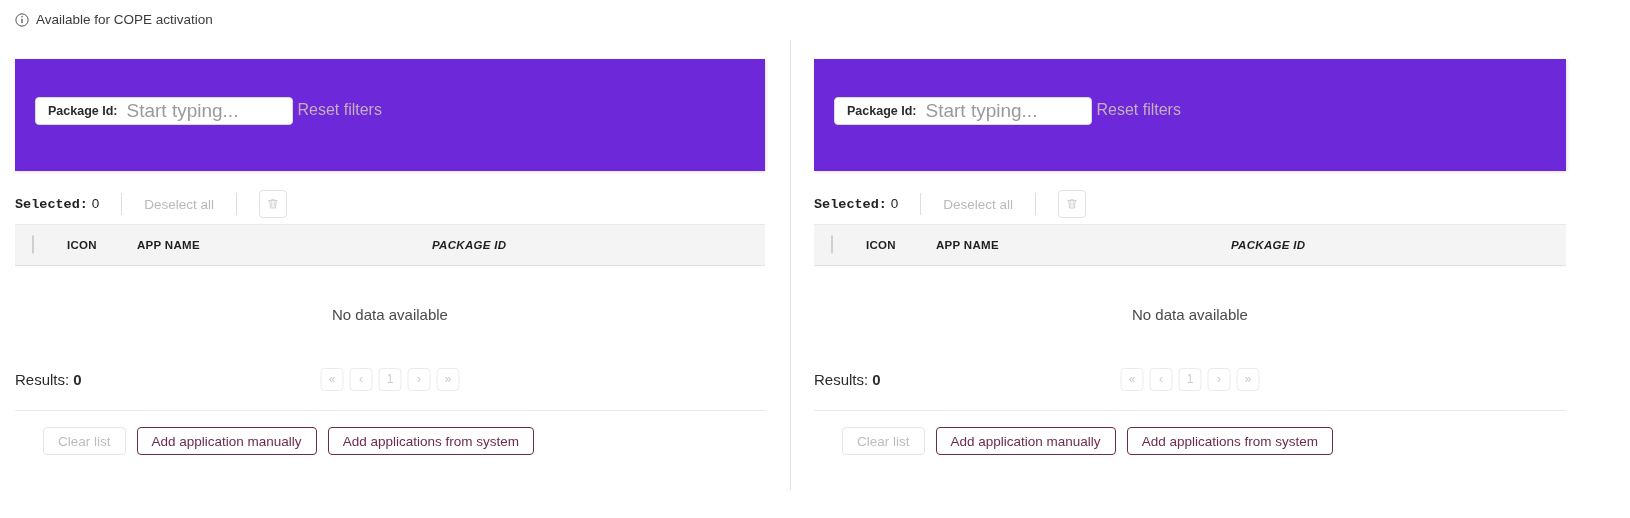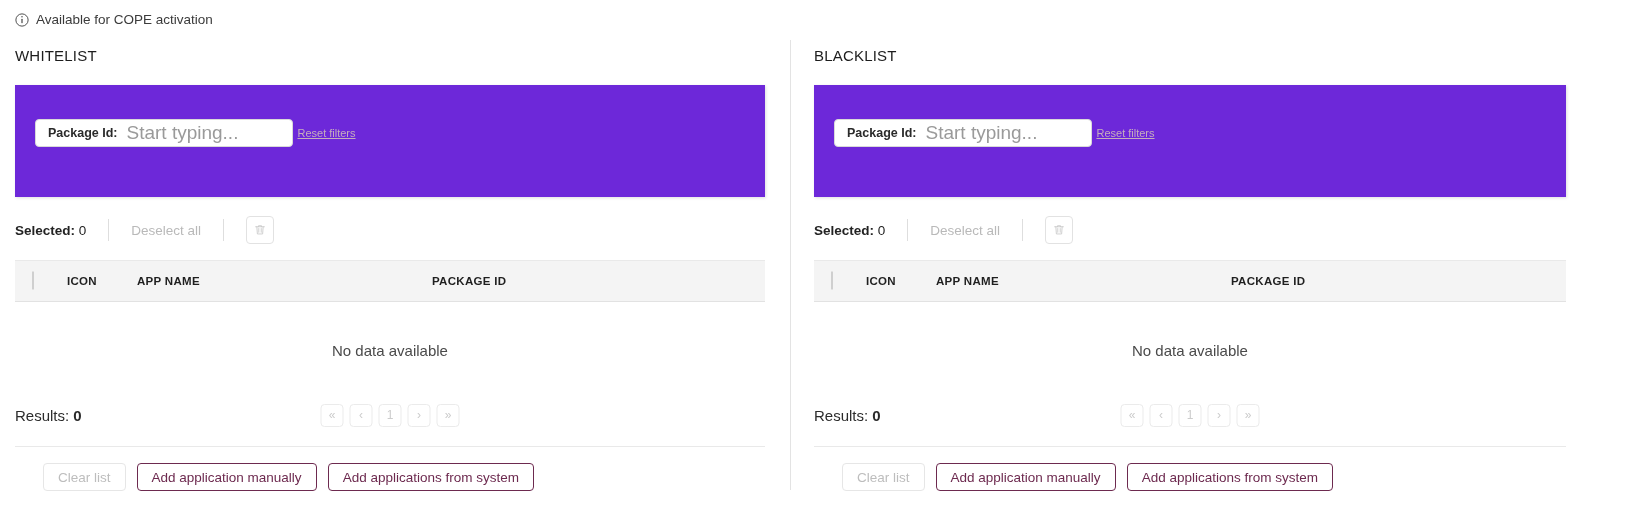--- a/index.html
+++ b/index.html
@@ -104,40 +104,39 @@
     font-family: "Liberation Sans", sans-serif;
     font-size: 19px;
     color: #333;
     width: 100%;
     padding: 0;
   }
   .filter-input::placeholder { color: #9a9a9a; }
 
   .reset-filters {
     margin-top: 25px;
-    font-size: 11px;
+    font-size: 16px;
     color: #c6aebc;
     cursor: default;
     display: inline-block;
-    text-decoration: underline;
   }
 
   
   .select-bar {
     display: flex;
     align-items: center;
     margin-top: 17px;
     height: 32px;
   }
   .selected-txt {
     font-size: 13.5px;
     color: #232323;
     white-space: nowrap;
   }
-  .selected-txt b { font-weight: bold; }
+  .selected-txt b { font-weight: bold; font-family: Liberation Mono, monospace; }
   .vline {
     width: 1px;
     height: 22px;
     background: #dedede;
     margin: 0 22px;
   }
   .deselect-all {
     font-size: 13.5px;
     color: #b9b9b9;
     white-space: nowrap;
@@ -150,21 +149,21 @@
     background: #fff;
     display: flex;
     align-items: center;
     justify-content: center;
     box-sizing: border-box;
   }
   .trash-btn svg { display: block; }
 
   
   .tbl {
-    margin-top: 14px;
+    margin-top: 4px;
     width: 100%;
   }
   .tbl-head {
     background: #f4f4f4;
     border-top: 1px solid #e9e9e9;
     border-bottom: 1px solid #e2e2e2;
     height: 42px;
     display: flex;
     align-items: center;
     box-sizing: border-box;
@@ -184,21 +183,21 @@
   .th {
     font-size: 11.5px;
     font-weight: bold;
     letter-spacing: .3px;
     color: #1f1f1f;
     font-stretch: condensed;
   }
   .col-chk   { width: 52px; padding-left: 17px; box-sizing: border-box; }
   .col-icon  { width: 70px; }
   .col-name  { width: 295px; }
-  .col-pkg   { flex: 1; }
+  .col-pkg   { flex: 1; font-style: italic; }
 
   .tbl-empty {
     height: 96px;
     display: flex;
     align-items: center;
     justify-content: center;
     font-size: 15px;
     color: #4a4a4a;
   }
   .panel.left  .tbl-empty { width: 750px; }
@@ -291,21 +290,20 @@
         <rect x="7.3" y="6.5" width="1.4" height="5.2" rx="0.55" fill="#4a4a4a"></rect>
       </svg>
     </span>
     <span>Available for COPE activation</span>
   </div>
 
   <div class="panels">
 
     <section class="panel left">
 
-      <h2 class="panel-title">WHITELIST</h2>
 
       <div class="filter-card">
         <div class="filter-input-wrap">
           <span class="filter-label">Package Id:</span>
           <input class="filter-input" type="text" placeholder="Start typing..." style="">
         </div>
         <div class="reset-filters">Reset filters</div>
       </div>
 
       <div class="select-bar">
@@ -347,21 +345,20 @@
       <div class="hr"></div>
       <div class="actions">
         <button class="btn ghost">Clear list</button>
         <button class="btn outline">Add application manually</button>
         <button class="btn outline">Add applications from system</button>
       </div>
     </section>
 
     <section class="panel right">
 
-      <h2 class="panel-title">BLACKLIST</h2>
 
       <div class="filter-card">
         <div class="filter-input-wrap">
           <span class="filter-label">Package Id:</span>
           <input class="filter-input" type="text" placeholder="Start typing..." style="">
         </div>
         <div class="reset-filters">Reset filters</div>
       </div>
 
       <div class="select-bar">

